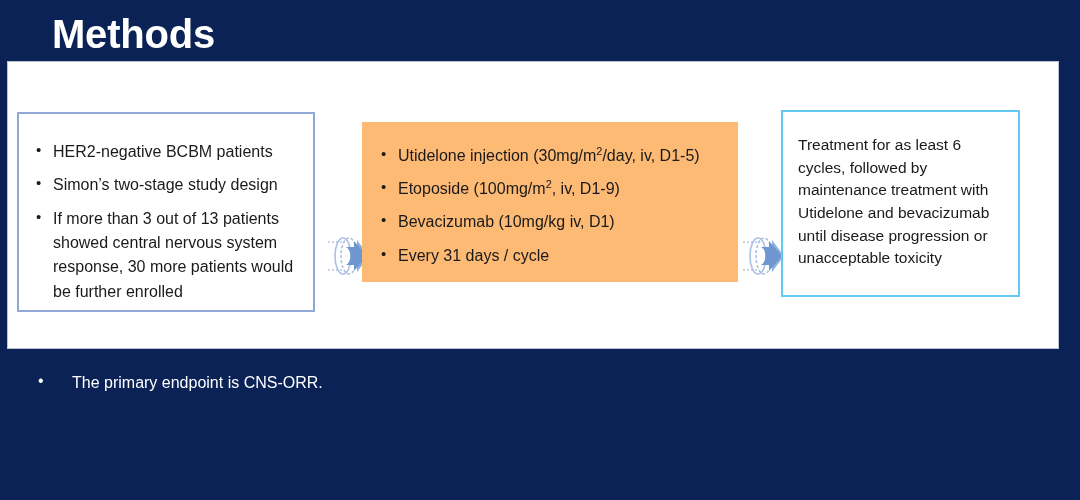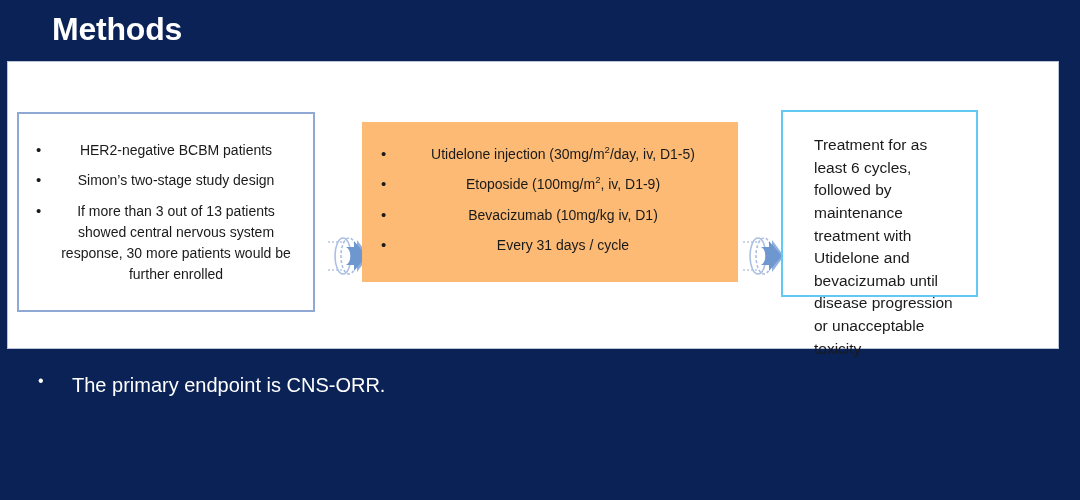--- a/index.html
+++ b/index.html
@@ -21,21 +21,21 @@
     position: absolute;
     inset: 0;
     background: #0a2256;
   }
 
   
   #slide-title {
     position: absolute;
     left: 52px;
     top: 12px;
-    font-size: 32px;
+    font-size: 40px;
     font-weight: bold;
     color: #ffffff;
     letter-spacing: -0.2px;
     line-height: 1.1;
     white-space: nowrap;
   }
 
   
   #content-panel {
     position: absolute;
@@ -65,47 +65,45 @@
     left: 354px;
     top: 60px;
     width: 376px;
     height: 160px;
     background: #fdba74;
     border: none;
   }
   #box-maintenance {
     left: 773px;
     top: 48px;
-    width: 197px;
+    width: 239px;
     height: 187px;
     background: #ffffff;
     border: 2px solid #62c9f2;
-    padding-left: 16px;
   }
 
   
   .box-list {
     margin: 0;
     padding: 0;
     list-style: none;
     color: #1a1a1a;
   }
   #box-inclusion .box-list {
     padding: 26px 14px 0 14px;
   }
   #box-regimen .box-list {
     padding: 22px 10px 0 16px;
   }
   .box-list li {
     position: relative;
     padding-left: 20px;
-    font-size: 14px;
+    font-size: 16px;
     line-height: 1.52;
     margin-bottom: 9px;
-    text-align: center;
   }
   .box-list li::before {
     content: "\2022";
     position: absolute;
     left: 3px;
     top: -1px;
     font-size: 15px;
     color: #1a1a1a;
   }
   #box-regimen .box-list li {
@@ -142,21 +140,21 @@
     top: 372px;
     width: 1040px;
     margin: 0;
     padding: 0;
     list-style: none;
   }
   #endpoints li {
     position: relative;
     padding-left: 48px;
     color: #ffffff;
-    font-size: 20px;
+    font-size: 16px;
     line-height: 1.35;
     margin-bottom: 22px;
     white-space: nowrap;
   }
   #endpoints li::before {
     content: "\2022";
     position: absolute;
     left: 14px;
     top: -2px;
     font-size: 16px;

